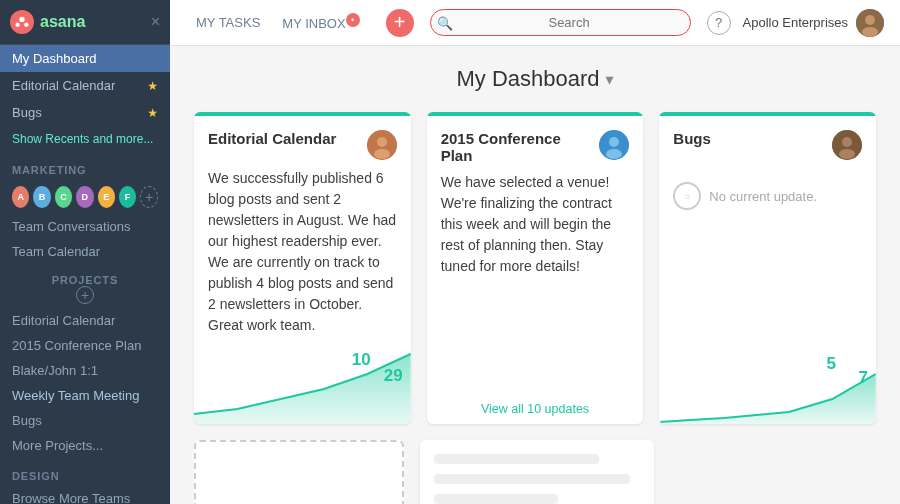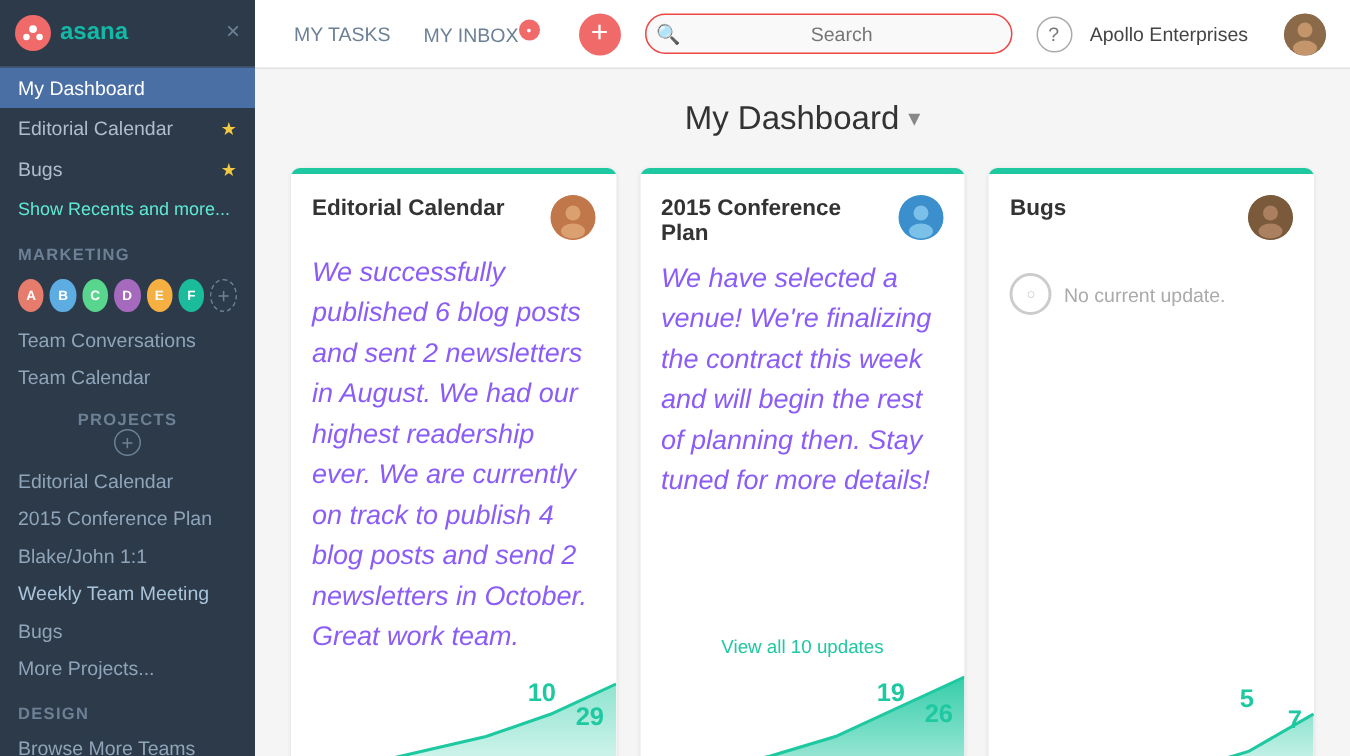--- a/index.html
+++ b/index.html
@@ -24,21 +24,21 @@
       display: flex;
       align-items: center;
       justify-content: space-between;
       padding: 10px 10px;
       border-bottom: 1px solid #3e4f61;
     }
     .sidebar-logo {
       display: flex;
       align-items: center;
       gap: 6px;
-      color: #14b8a6;
+      color: #86efac;
       font-size: 16px;
       font-weight: 600;
     }
     .asana-logo-icon {
       width: 24px;
       height: 24px;
       background: #f06a6a;
       border-radius: 50%;
       display: flex;
       align-items: center;
@@ -241,21 +241,21 @@
       display: flex;
       align-items: center;
       justify-content: center;
       color: #777;
       font-size: 13px;
       cursor: pointer;
     }
     .user-info {
       display: flex;
       align-items: center;
-      gap: 24px;
+      gap: 8px;
       cursor: pointer;
     }
     .user-name { font-size: 13px; color: #444; }
     .user-avatar {
       width: 28px;
       height: 28px;
       border-radius: 50%;
       background: #8b6a4a;
       display: flex;
       align-items: center;
@@ -327,25 +327,24 @@
       overflow: hidden;
       display: flex;
       align-items: center;
       justify-content: center;
       font-size: 11px;
       color: #fff;
       font-weight: 600;
     }
     .card-body {
       padding: 0 14px 8px;
-      font-size: 18px;
-      color: #8b5cf6;
+      font-size: 14px;
+      color: #404040;
       line-height: 1.5;
       flex: 1;
-      font-style: italic;
     }
     .card-link {
       color: #1ec8a0;
       font-size: 12.5px;
       cursor: pointer;
       padding: 0 14px 8px;
       text-align: center;
     }
 
     .card-chart {
@@ -592,34 +591,20 @@
           <div class="card-avatar" style="background:#5dade2;">
             <svg width="30" height="30" viewBox="0 0 30 30">
                 <circle cx="15" cy="15" r="15" fill="#3a8fcc"></circle>
                 <circle cx="15" cy="12" r="5" fill="#7ac0e8"></circle>
                 <ellipse cx="15" cy="24" rx="8" ry="5" fill="#7ac0e8"></ellipse>
               </svg>
           </div>
         </div>
         <div class="card-body">We have selected a venue! We're finalizing the contract this week and will begin the rest of planning then. Stay tuned for more details!</div>
         <div class="card-link">View all 10 updates</div>
-        <div class="card-chart">
-          <svg width="100%" height="80" viewBox="0 0 200 80" preserveAspectRatio="none">
-            <defs>
-              <linearGradient id="g2" x1="0" y1="0" x2="0" y2="1">
-                <stop offset="0%" stop-color="#1ec8a0" stop-opacity="0.9"></stop>
-                <stop offset="100%" stop-color="#1ec8a0" stop-opacity="0.3"></stop>
-              </linearGradient>
-            </defs>
-            <polygon points="0,80 0,75 40,68 80,58 120,45 160,25 200,5 200,80" fill="url(#g2)"></polygon>
-            <polyline points="0,75 40,68 80,58 120,45 160,25 200,5" fill="none" stroke="#1ec8a0" stroke-width="2"></polyline>
-          </svg>
-          <span class="chart-label" style="right:40px; top:6px;">19</span>
-          <span class="chart-label" style="right:8px; top:20px;">26</span>
-        </div>
       </div>
 
       <div class="card">
         <div class="card-top-bar" style="background:#1ec8a0;"></div>
         <div class="card-header">
           <span class="card-title">Bugs</span>
           <div class="card-avatar" style="background:#8b6a4a;">
             <svg width="30" height="30" viewBox="0 0 30 30">
                 <circle cx="15" cy="15" r="15" fill="#7a5a3a"></circle>
                 <circle cx="15" cy="12" r="5" fill="#aa8060"></circle>

